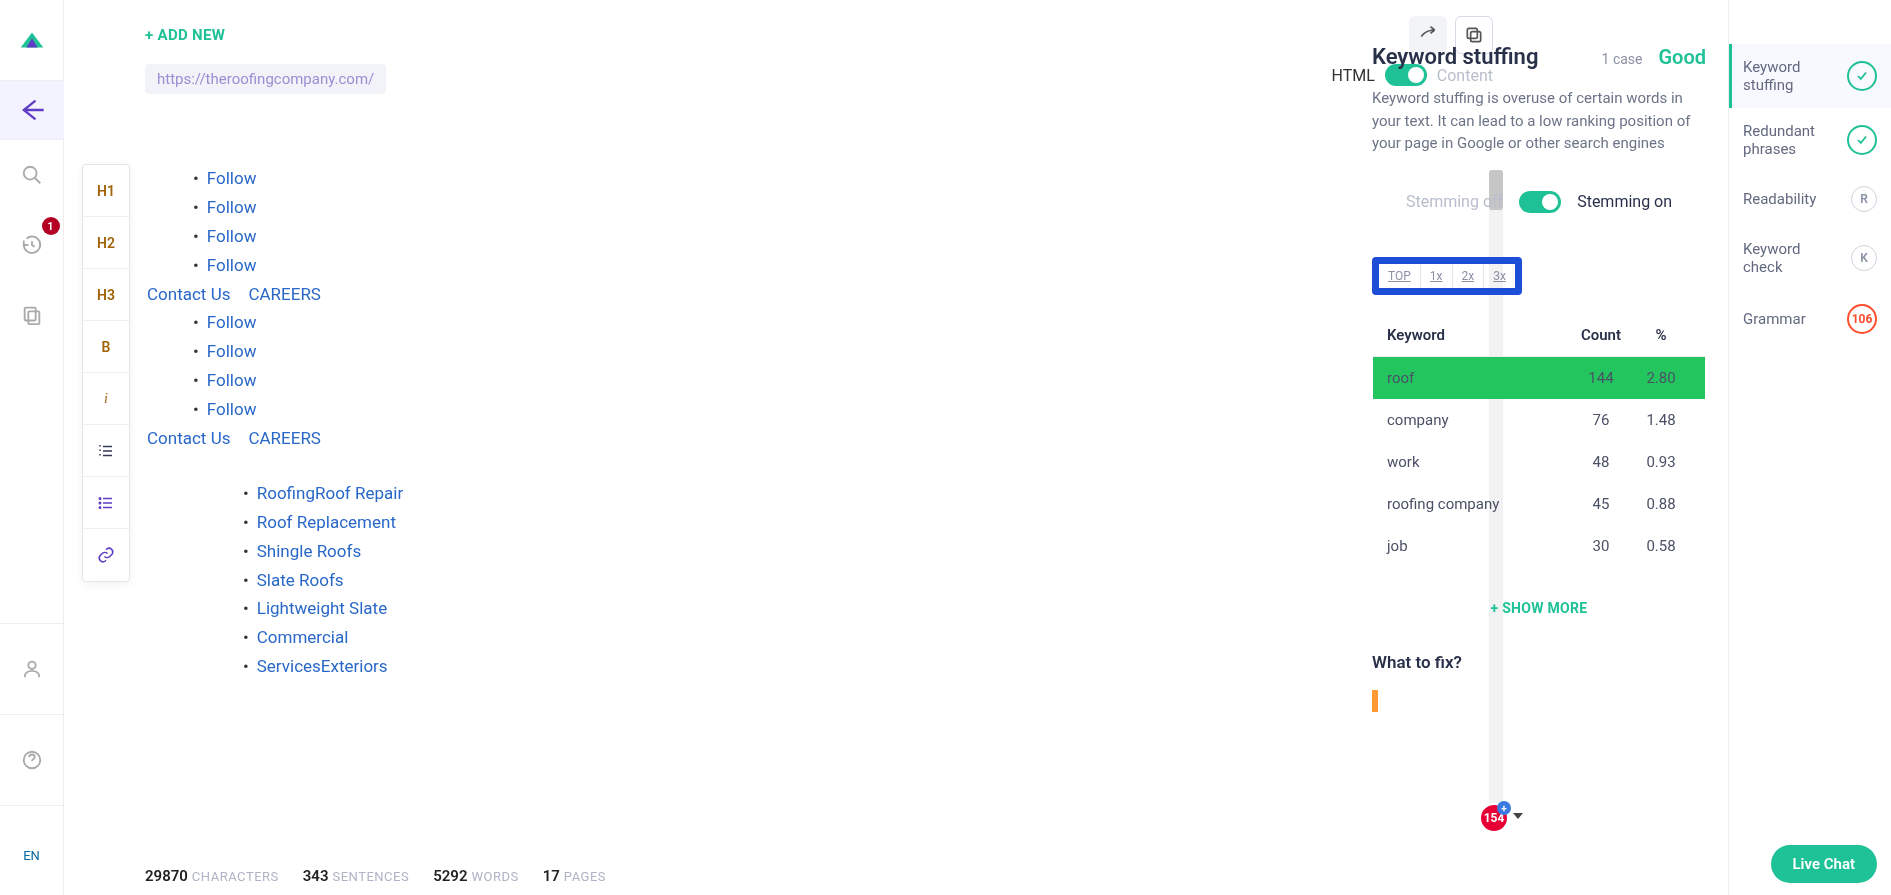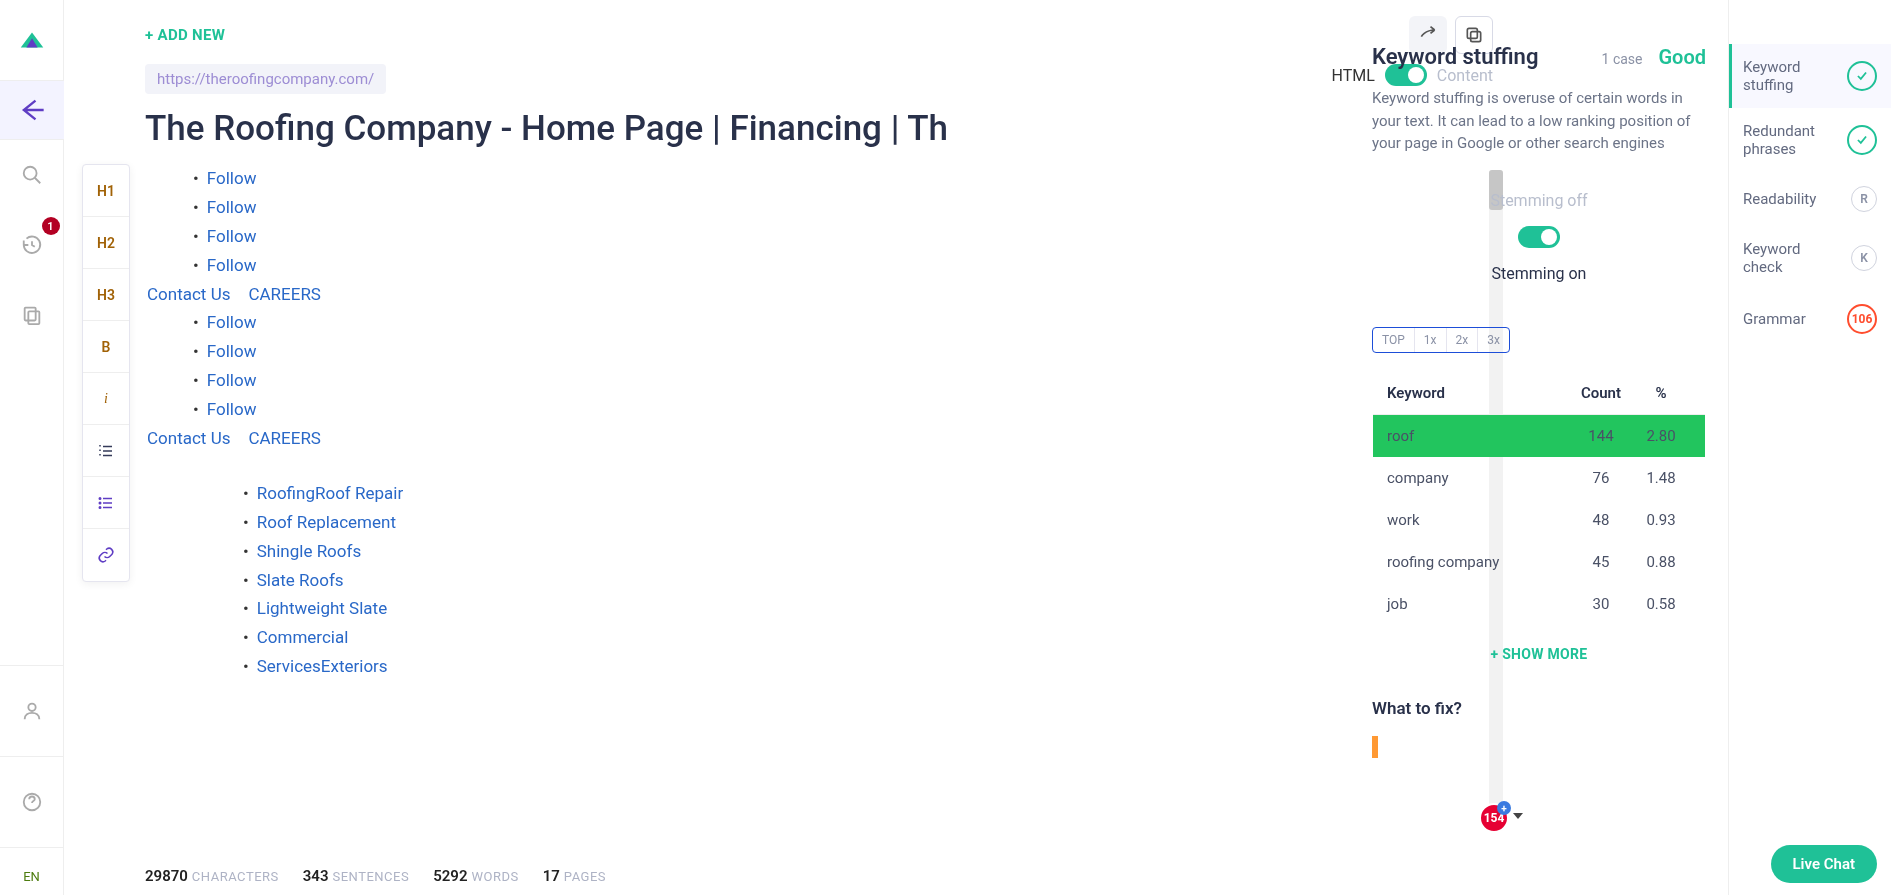--- a/index.html
+++ b/index.html
@@ -9,21 +9,21 @@
 .left-sidebar { position: absolute; left: 0; top: 0; width: 64px; height: 100%; background: #fff; display: flex; flex-direction: column; align-items: center; border-right: 1px solid #eee; }
 .logo { width: 40px; height: 40px; margin: 20px 0; display: flex; align-items: center; justify-content: center; }
 .logo svg { width: 30px; height: 30px; }
 .back-arrow { width: 64px; height: 60px; display: flex; align-items: center; justify-content: center; background: #f3f3ff; border-top:1px solid #eee; border-bottom:1px solid #eee; }
 .back-arrow svg { width: 28px; height: 28px; stroke: #5f3dc4; }
 .sidebar-icon { width: 40px; height: 40px; margin: 15px 0; display: flex; align-items: center; justify-content: center; position: relative; }
 .sidebar-icon svg { width: 22px; height: 22px; stroke: #aaa; fill: none; }
 .badge-red { position: absolute; top: -8px; right: -8px; background: #b30023; color: #fff; font-size: 11px; border-radius: 50%; width: 18px; height: 18px; display: flex; align-items: center; justify-content: center; font-weight: 600;}
 .sidebar-bottom { margin-top: auto; display: flex; flex-direction: column; align-items: center; width:100%; }
 .sidebar-sep { width: 100%; border-top: 1px solid #eee; margin: 10px 0; }
-.lang { font-size: 13px; color: #4d7c0f; margin: 11px 0; }
+.lang { font-size: 13px; color: #0369a1; margin: 32px 0; }
 
 
 .editor-toolbar { position: absolute; left: 82px; top: 164px; width: 48px; background: #fff; border: 1px solid #e5e5ef; border-radius: 4px; box-shadow: 0 2px 8px rgba(0,0,0,0.06); display: flex; flex-direction: column; }
 .tb-btn { height: 52px; display: flex; align-items: center; justify-content: center; border-bottom: 1px solid #eee; font-weight: 600; color: #a16207; font-size: 14px; }
 .tb-btn:last-child { border-bottom: none; }
 .tb-btn.italic { font-style: italic; font-family: Georgia, serif; font-weight: normal; }
 
 
 .main { position: absolute; left: 145px; top: 0; right: 378px; height: 100%; }
 .topbar { padding: 16px 0 6px 0; display: flex; align-items: center; }
@@ -55,36 +55,36 @@
 .scrollbar-track { position:absolute; top:170px; right:10px; width:14px; bottom:64px; background:#f2f2f2; border-radius:3px;}
 .scrollbar-thumb { position:absolute; top:0; width:14px; height:40px; background:#c6c6c6; border-radius:3px;}
 
 
 .analysis { position:absolute; right:163px; top:0; width:378px; height:100%; padding: 44px 22px 20px 22px; }
 .an-head { display:flex; align-items:center; justify-content:space-between; }
 .an-title { font-size:22px; font-weight:600; color:#29314a; }
 .an-status { font-size:20px; font-weight:600; color:#1fc197; }
 .an-case { font-size:14px; color:#8b92a6; margin-right:12px; }
 .an-desc { font-size:15px; color:#6c7488; margin-top:18px; line-height:1.5; }
-.stem-row { display:flex; align-items:center; justify-content:center; gap:16px; margin-top:36px;flex-direction:column; }
+.stem-row { display:flex; align-items:center; justify-content:center; gap:16px; margin-top:36px; }
 .stem-row .muted { color:#b8becd; font-size:16px;}
 .stem-row .on { color:#29314a; font-size:16px;}
 .sub-head { display:flex; align-items:flex-start; justify-content:space-between; margin-top:44px; }
 .sub-title { font-size:17px; font-weight:600; color:#29314a; max-width:210px; }
 .qmark { display:inline-flex; align-items:center; justify-content:center; width:16px; height:16px; border:1px solid #aaa; border-radius:50%; font-size:10px; color:#888; margin-left:4px;}
-.density-tabs { display:flex; border:1px solid #1d4ed8; border-radius:4px; font-size:12px; color:#8b92a6; overflow:hidden; }
+.density-tabs { display:flex; border:7px solid #1d4ed8; border-radius:4px; font-size:12px; color:#8b92a6; overflow:hidden;text-decoration:underline; }
 .density-tabs .dt { padding:5px 9px; border-right:1px solid #e5e5ef; }
 .density-tabs .dt:last-child { border-right:none; }
 .kw-table { margin-top:18px; border:1px solid transparent; }
 .kw-head, .kw-row { display:grid; grid-template-columns: 1fr 60px 60px; padding:12px 14px; font-size:15px;}
 .kw-head { color:#29314a; font-weight:600; border-bottom:1px solid #eee;}
 .kw-row { color:#4a5166; }
 .kw-row.highlight { background:#22c55e; }
 .kw-row .c, .kw-head .c { text-align:center; }
-.show-more { text-align:center; margin-top:20px; color:#1fc197; font-weight:700; font-size:14px; letter-spacing:0.3px;}
+.show-more { text-align:center; margin-top:32px; color:#1fc197; font-weight:700; font-size:14px; letter-spacing:0.3px;}
 .fix-title { margin-top:36px; font-size:17px; font-weight:600; color:#29314a;}
 .fix-bar { width:6px; height:22px; background:#ff9933; margin-top:18px;}
 
 
 .checks { position:absolute; right:0; top:0; width:163px; height:100%; border-left:1px solid #eee; padding-top:44px; }
 .check-item { display:flex; align-items:center; justify-content:space-between; padding:14px 14px; font-size:15px; color:#636a80; }
 .check-item.active { background:#f8f8ff; border-left:3px solid #1fc197; padding-left:11px; }
 .check-item .bubble { width:30px; height:30px; border:2px solid #1fc197; border-radius:50%; display:flex; align-items:center; justify-content:center; }
 .check-item .bubble svg { width:14px; height:14px; stroke:#1fc197; }
 .check-item .bubble-gray { width:26px; height:26px; border:1px solid #d0d3de; border-radius:50%; display:flex; align-items:center; justify-content:center; color:#8b92a6; font-size:12px; font-weight:600;}
@@ -193,21 +193,20 @@
   <div>
     <span class="url-pill">https://theroofingcompany.com/</span>
     <span class="mode-toggle">
       <span class="mode-label">HTML</span>
       <span class="switch">
           <span class="knob"></span>
         </span>
       <span class="mode-label muted">Content</span>
     </span>
   </div>
-  <div class="page-title">The Roofing Company - Home Page | Financing | Th</div>
 
   <div class="content-scroll">
     <div class="content-inner">
       <div class="row indent1"><span class="bullet">•</span><span>Follow</span></div>
       <div class="row indent1"><span class="bullet">•</span><span>Follow</span></div>
       <div class="row indent1"><span class="bullet">•</span><span>Follow</span></div>
       <div class="row indent1"><span class="bullet">•</span><span>Follow</span></div>
       <div class="row"><span>Contact Us</span><span class="csp"></span><span>CAREERS</span></div>
       <div class="row indent1"><span class="bullet">•</span><span>Follow</span></div>
       <div class="row indent1"><span class="bullet">•</span><span>Follow</span></div>

